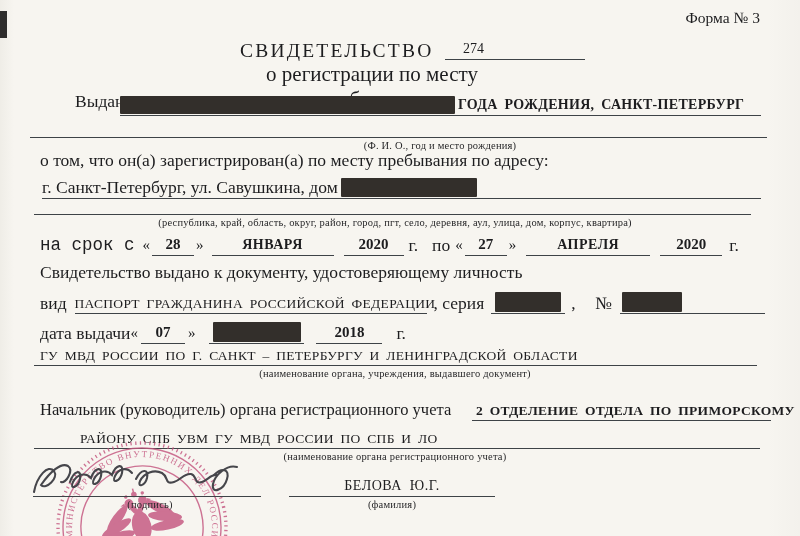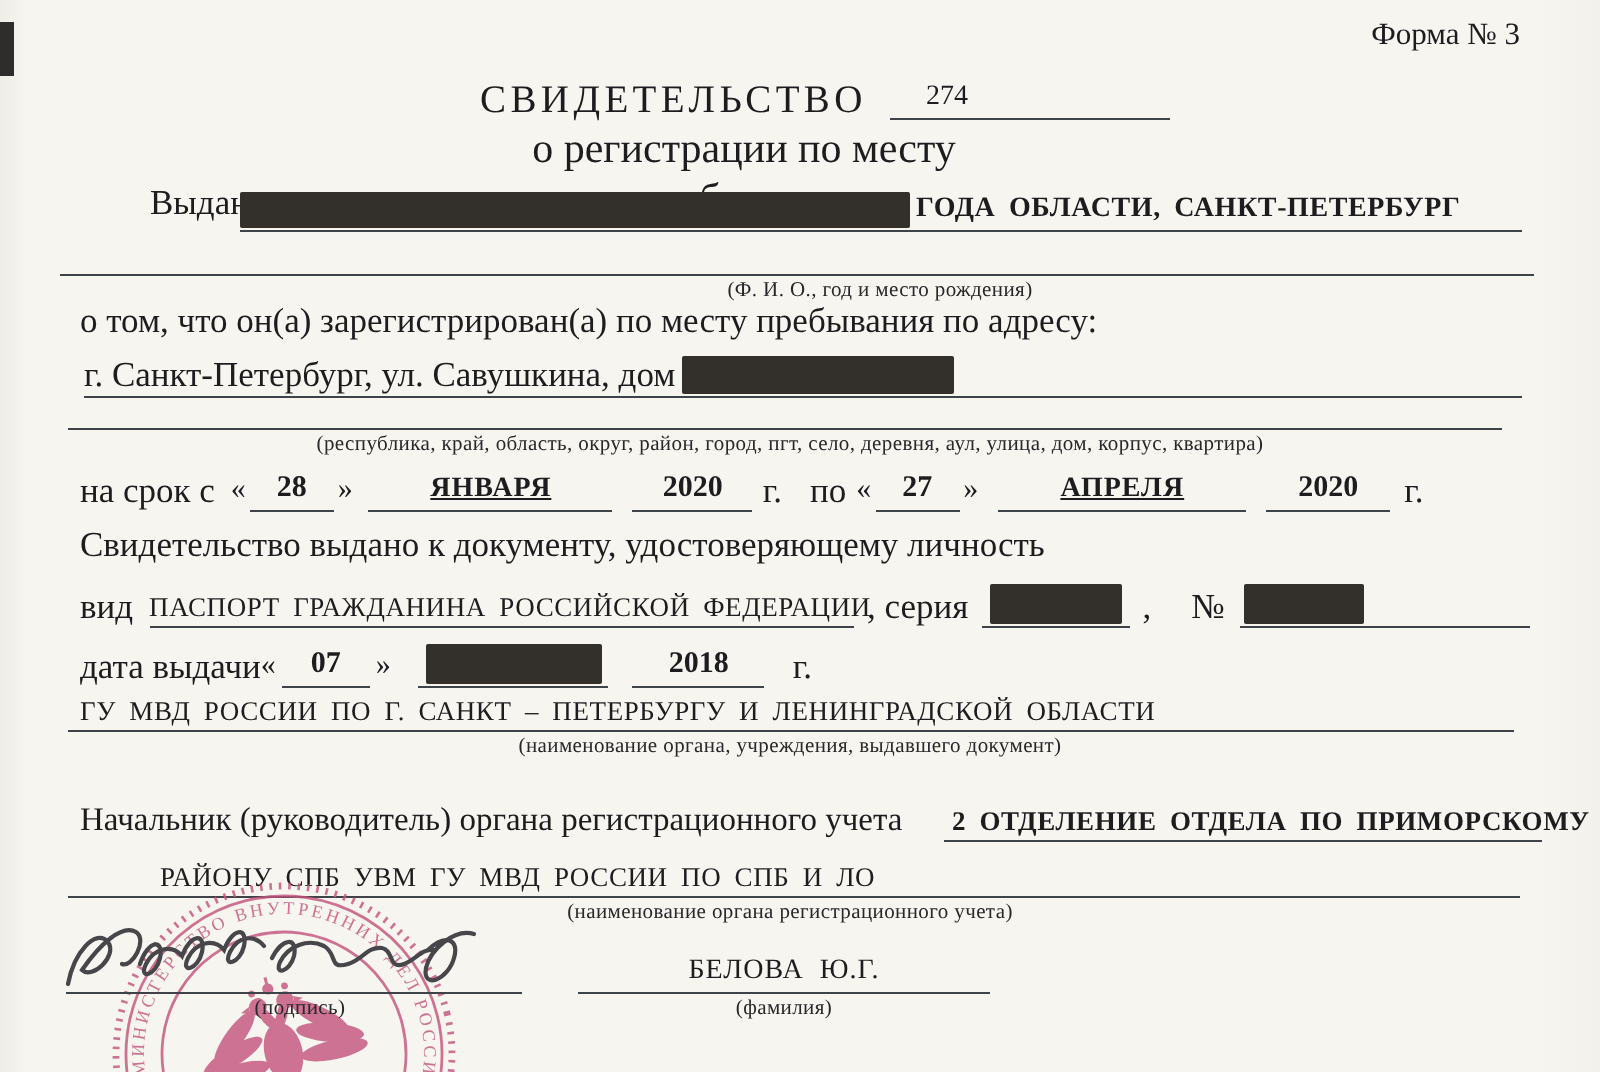--- a/index.html
+++ b/index.html
@@ -11,21 +11,21 @@
   }
   .abs{position:absolute;}
   .row{position:absolute;display:flex;align-items:flex-end;white-space:nowrap;}
   .t{font-size:17.5px;line-height:1.05;padding-bottom:2px;}
   .caps{font-size:13.5px;letter-spacing:.3px;word-spacing:3px;line-height:1;padding-bottom:3px;white-space:nowrap;}
   .bold{font-weight:bold;}
   .ul{border-bottom:1.5px solid #3e4347;}
   .rule{position:absolute;border-top:1.5px solid #3e4347;height:0;}
   .cap{position:absolute;font-size:10.5px;letter-spacing:.2px;color:#28282a;text-align:center;line-height:1;}
   .slot{text-align:center;font-weight:bold;font-size:15px;line-height:1;padding-bottom:3px;}
-  .slot-month{font-size:14px;letter-spacing:.5px;text-decoration:underline;}
+  .slot-month{font-size:14px;letter-spacing:.5px;}
   .q{font-size:15px;line-height:1;padding-bottom:3px;}
   .redact{background:#332f2b;border-radius:1px;}
   .lbl{line-height:1.05;padding-bottom:2px;}
   .form-label{top:9px;right:40px;font-size:15.5px;}
   .title-word{top:40px;left:240px;width:176px;text-align:center;font-size:19.5px;letter-spacing:2.2px;}
   .title-number{top:41px;left:445px;width:122px;font-size:14px;padding-left:18px;border-bottom:1.2px solid #3e4347;padding-bottom:2px;}
   .subtitle{top:62px;left:238px;width:268px;text-align:center;font-size:21px;}
   .edge-mark{left:0;top:11px;width:7px;height:27px;background:#2e2d2c;}
 </style>
 </head>
@@ -37,35 +37,35 @@
 
   <div class="abs form-label">Форма № 3</div>
 
   <div class="abs title-word">СВИДЕТЕЛЬСТВО</div>
   <div class="abs title-number">274</div>
   <div class="abs subtitle">о регистрации по месту пребывания</div>
 
   <div class="abs t" style="left:75px;top:92px;">Выдано</div>
   <div class="row ul" style="left:120px;top:93px;width:641px;height:22px;">
     <div class="redact" style="width:335px;height:18px;margin:0 3px 1px 0;"></div>
-    <div class="caps bold" style="font-size:14px;">ГОДА ОБЛАСТИ, САНКТ-ПЕТЕРБУРГ</div>
+    <div class="caps bold" style="font-size:14px;">ГОДА РОЖДЕНИЯ, САНКТ-ПЕТЕРБУРГ</div>
   </div>
   <div class="rule" style="left:30px;top:137px;width:737px;"></div>
   <div class="cap" style="left:260px;top:141px;width:360px;">(Ф. И. О., год и место рождения)</div>
 
   <div class="abs t" style="left:40px;top:151px;">о том, что он(а) зарегистрирован(а) по месту пребывания по адресу:</div>
   <div class="row ul" style="left:42px;top:173px;width:719px;height:25px;">
     <div class="t">г. Санкт-Петербург, ул. Савушкина, дом</div>
     <div class="redact" style="width:136px;height:19px;margin:0 0 1px 3px;"></div>
   </div>
   <div class="rule" style="left:34px;top:214px;width:717px;"></div>
   <div class="cap" style="left:95px;top:218px;width:600px;">(республика, край, область, округ, район, город, пгт, село, деревня, аул, улица, дом, корпус, квартира)</div>
 
   <div class="row" style="left:40px;top:233px;width:725px;height:23px;">
-    <div class="t" style="margin-right:8px;">на срок с</div>
+    <div class="t" style="margin-right:8px;font-family:Liberation Mono, monospace;">на срок с</div>
     <div class="q" style="margin-right:2px;">«</div>
     <div class="slot ul" style="width:42px;">28</div>
     <div class="q" style="margin:0 8px 0 2px;">»</div>
     <div class="slot slot-month ul" style="width:122px;margin-right:10px;">ЯНВАРЯ</div>
     <div class="slot ul" style="width:60px;margin-right:5px;">2020</div>
     <div class="t" style="margin-right:14px;">г.</div>
     <div class="t" style="margin-right:5px;text-align:right;">по</div>
     <div class="q" style="margin-right:2px;">«</div>
     <div class="slot ul" style="width:42px;">27</div>
     <div class="q" style="margin:0 10px 0 2px;">»</div>

